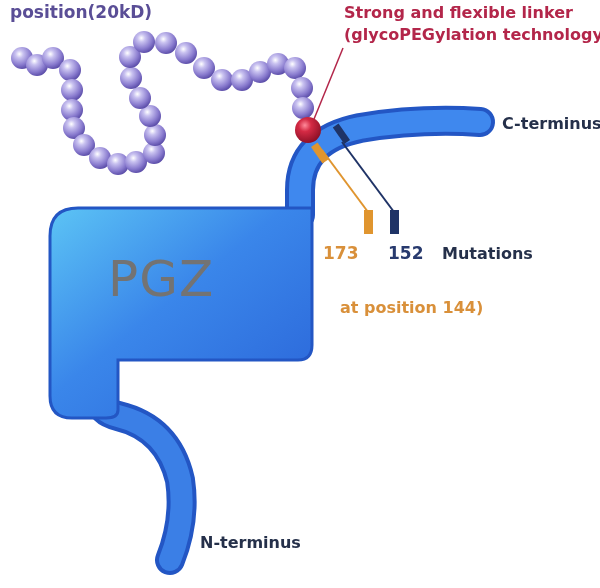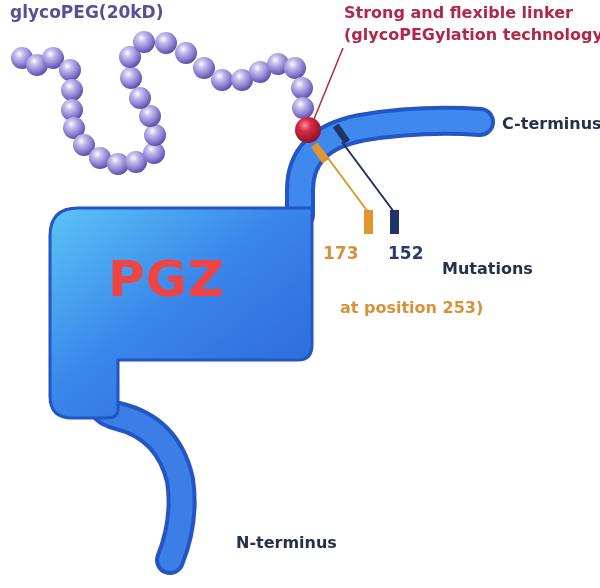--- a/index.html
+++ b/index.html
@@ -3,27 +3,27 @@
 <meta charset="utf-8">
 <style>
   html, body { margin: 0; padding: 0; background: #ffffff; }
   body { width: 600px; height: 588px; position: relative; overflow: hidden;
          font-family: "DejaVu Sans", "Liberation Sans", sans-serif; }
   #diagram { position: absolute; left: 0; top: 0; width: 600px; height: 588px; }
   .lbl { position: absolute; font-weight: bold; white-space: nowrap; }
   .peg-title { left: 10px; top: 2px; font-size: 17px; color: #5a4e96; }
   .linker { left: 344px; top: 2px; font-size: 16px; color: #b3264a; line-height: 22px; }
   .cterm { left: 502px; top: 114px; font-size: 16px; color: #25304a; }
-  .nterm { left: 200px; top: 533px; font-size: 16px; color: #25304a; margin-left: 36px; }
+  .nterm { left: 200px; top: 533px; font-size: 16px; color: #25304a; }
   .m173 { left: 323px; top: 243px; font-size: 17px; color: #d9903a; }
   .m176 { left: 388px; top: 243px; font-size: 17px; color: #283a6e; }
-  .mut { left: 442px; top: 244px; font-size: 16px; color: #25304a; margin-top: 15px; }
+  .mut { left: 442px; top: 244px; font-size: 16px; color: #25304a; }
   .note { left: 340px; top: 297px; font-size: 16px; color: #d9903a; line-height: 22px; }
-  .pgz { position: absolute; left: 108px; top: 250px; font-size: 50px; font-weight: bold;
-         color: #ef4444; letter-spacing: 1px; font-family: "DejaVu Sans", sans-serif; }
+  .pgz { position: absolute; left: 108px; top: 250px; font-size: 50px; font-weight: normal;
+         color: #737373; letter-spacing: 1px; font-family: "DejaVu Sans", sans-serif; }
 </style>
 </head>
 <body>
 
 <svg id="diagram" viewBox="0 0 600 588" xmlns="http://www.w3.org/2000/svg">
   <defs>
     <radialGradient id="bead" cx="38%" cy="32%" r="70%">
       <stop offset="0%" stop-color="#ffffff"></stop>
       <stop offset="25%" stop-color="#c9c2f0"></stop>
       <stop offset="70%" stop-color="#8a7ccf"></stop>
@@ -86,26 +86,26 @@
     <circle cx="242" cy="80" r="11" fill="url(#bead)"></circle>
     <circle cx="260" cy="72" r="11" fill="url(#bead)"></circle>
     <circle cx="278" cy="64" r="11" fill="url(#bead)"></circle>
     <circle cx="295" cy="68" r="11" fill="url(#bead)"></circle>
     <circle cx="302" cy="88" r="11" fill="url(#bead)"></circle>
     <circle cx="303" cy="108" r="11" fill="url(#bead)"></circle>
   </g>
   <circle cx="308" cy="130" r="13" fill="url(#redball)"></circle>
 </svg>
 
-<div class="lbl peg-title">glycoPEG(20kD)</div>
+<div class="lbl peg-title">position(20kD)</div>
 <div class="lbl linker">
   <div>Strong and flexible linker</div>
   <div>(glycoPEGylation technology)</div>
 </div>
 <div class="pgz">PGZ</div>
 <div class="lbl cterm">C-terminus</div>
 <div class="lbl nterm">N-terminus</div>
 <div class="lbl m173">173</div>
 <div class="lbl m176">152</div>
 <div class="lbl mut">Mutations</div>
 <div class="lbl note">
-  <div>at position 253)</div>
+  <div>at position 144)</div>
 </div>
 
 </body></html>

